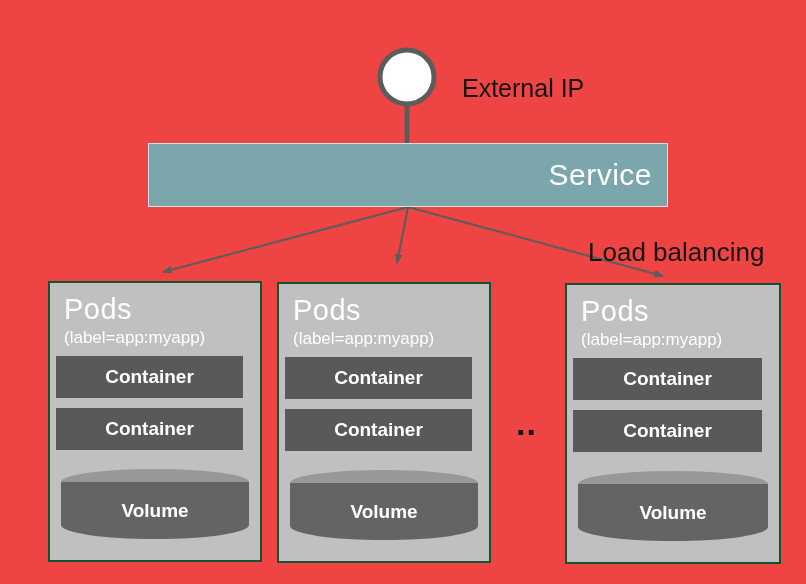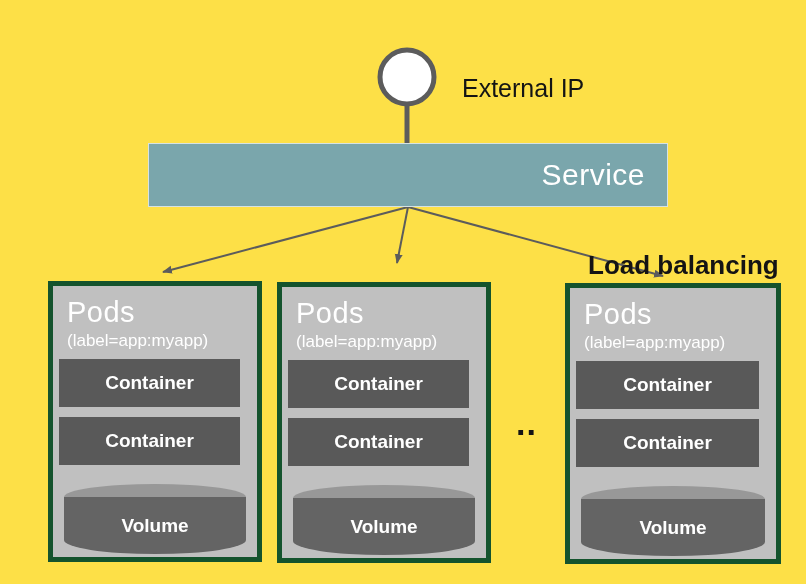--- a/index.html
+++ b/index.html
@@ -1,73 +1,73 @@
 <!DOCTYPE html>
 <html style="--service-fill: #7aa6ac; --pod-fill: #c0c0c0; --container-fill: #595959; --volume-body: #646464; --volume-top: #989898; --line: #5c5c5c; --text-dark: #141414; --text-light: #ffffff;"><head>
 <meta charset="utf-8">
 <style>
   html, body { margin: 0; padding: 0; background: #ffffff; }
   .canvas {
     position: relative;
     width: 806px;
     height: 584px;
-    background: #fde047;
+    background: #ef4444;
     font-family: "Liberation Sans", sans-serif;
     overflow: hidden;
   }
   svg.overlay {
     position: absolute;
     inset: 0;
     width: 806px;
     height: 584px;
     pointer-events: none;
   }
   .node-circle { fill: #ffffff; stroke: var(--line); stroke-width: 5; }
   .stem-line   { stroke: var(--line); stroke-width: 5; }
   .arrow-line  { stroke: var(--line); stroke-width: 2; fill: none; }
   .arrowhead   { fill: var(--line); }
 
   .external-ip-label {
     position: absolute; left: 462px; top: 74px;
     font-size: 25px; color: var(--text-dark); white-space: nowrap;
   }
   .load-balancing-label {
-    position: absolute; left: 588px; top: 250px;
-    font-size: 26px; color: var(--text-dark); white-space: nowrap; font-weight: bold;
+    position: absolute; left: 588px; top: 237px;
+    font-size: 26px; color: var(--text-dark); white-space: nowrap;
   }
   .service-bar {
     position: absolute; left: 148px; top: 143px;
     width: 520px; height: 64px; box-sizing: border-box;
     background: var(--service-fill);
     border: 1px solid #d6e2e3;
     display: flex; align-items: center; justify-content: flex-end;
-    gap: 18px; padding-right: 22px; color: var(--text-light);
+    gap: 18px; padding-right: 15px; color: var(--text-light);
   }
   .service-title { font-size: 30px; letter-spacing: 0.5px; }
   .service-selector { font-size: 22px; font-weight: 700; }
 
   .pod {
     position: absolute; width: 214px; height: 281px; box-sizing: border-box;
     background: var(--pod-fill);
-    border: 5px solid #14532d;
+    border: 2px solid #14532d;
   }
   .pod-1 { left: 48px;  top: 281px; }
   .pod-2 { left: 277px; top: 282px; }
   .pod-3 { left: 565px; top: 283px; width: 216px; }
 
   .pod-title {
     margin: 10px 0 0 14px; font-size: 29px; color: var(--text-light);
     letter-spacing: 0.5px; line-height: 33px;
   }
   .pod-subtitle {
     margin: 2px 7px 9px 14px; font-size: 17px; color: var(--text-light);
     line-height: 19px;
   }
   .container-box {
-    margin: 0 17px 10px 6px; height: 48px;
+    margin: 0 17px 10px 6px; height: 42px;
     background: var(--container-fill);
     display: flex; align-items: center; justify-content: center;
     color: var(--text-light); font-size: 19px; font-weight: 700;
   }
   .volume {
     position: relative; margin: 19px 11px 0 11px; height: 70px;
   }
   .volume-top {
     position: absolute; top: 0; left: 0; right: 0; height: 26px;
     border-radius: 50%; background: var(--volume-top);

